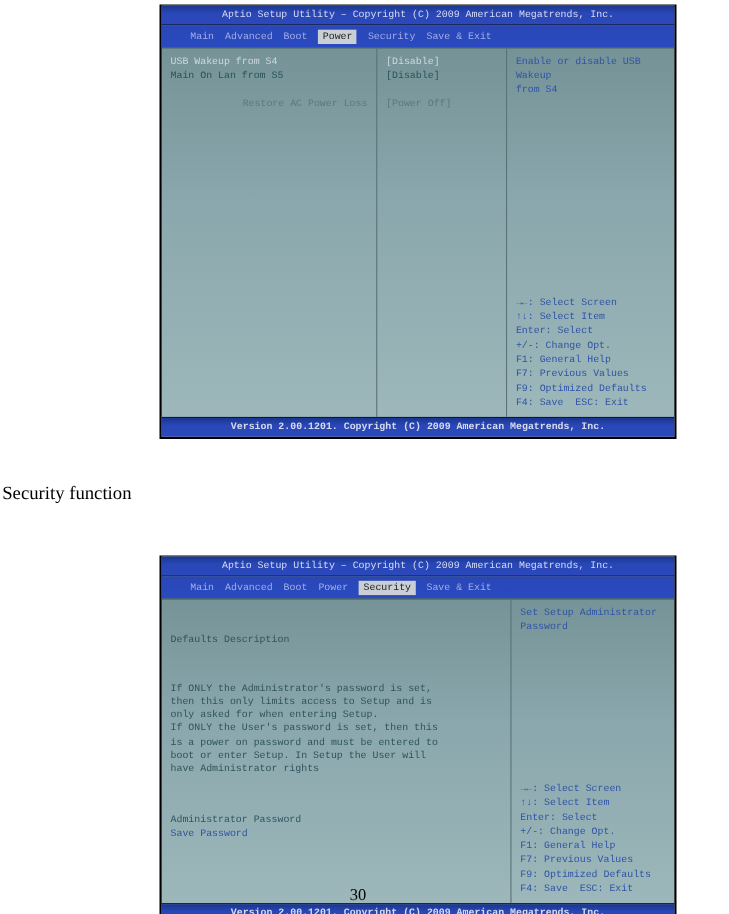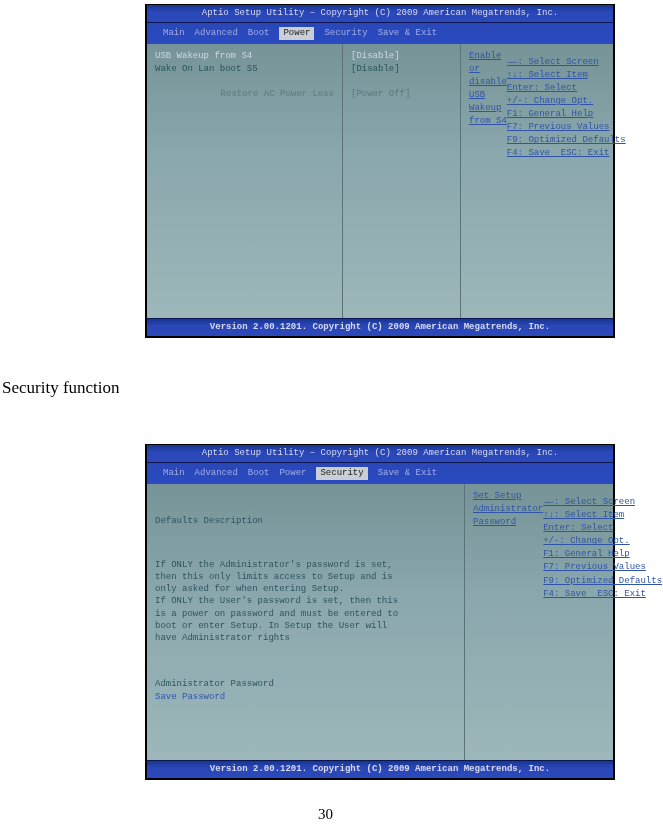--- a/index.html
+++ b/index.html
@@ -39,35 +39,35 @@
     font-size: 9px;
     padding: 2px 4px;
     white-space: nowrap;
     overflow: hidden;
   }
   .top-band { border-bottom: 1px solid #0c1450; }
   .bottom-band { border-top: 1px solid #0c1450; font-weight: bold; }
   .menu-bar {
     background: linear-gradient(180deg, #2947b7 0%, #2a4ac0 100%);
     color: #a3aee6;
-    padding: 4px 10px 3px 16px;
+    padding: 4px 10px 3px 26px;
     font-size: 9px;
     white-space: nowrap;
     display: flex;
     gap: 10px;
   }
   .menu-item {}
   .menu-item.sel {
     background: #c9cfd4;
     color: #222;
     padding: 0 4px;
   }
   .bios-body {
     display: flex;
-    height: 275px;
+    height: 336px;
     box-sizing: border-box;
     border-top: 1px solid #3a575a;
   }
   .bios-body.short { height: 277px; }
   .pane {
     padding: 6px 8px;
     box-sizing: border-box;
     position: relative;
   }
   .pane-left {
@@ -77,22 +77,21 @@
   }
   .pane-mid {
     width: 118px;
     border-right: 1px solid #5b7278;
     color: #26545b;
   }
   .pane-right {
     width: 152px;
     color: #2f54a6;
     display: flex;
-    flex-direction: row;
-    text-decoration: underline;
+    flex-direction: column;
   }
   .kv-row { white-space: pre; }
   .kv-sel { color: #cfd6e8; }
   .dim { color: #5a7a7e; }
   .help-top { flex: 1; color: #2f54a6; }
   .help-keys {
     color: #2f54a6;
     border-top: 0 solid rgba(0,0,0,0);
     padding-top: 6px;
   }
@@ -133,21 +132,21 @@
       <span class="menu-item">Main</span>
       <span class="menu-item">Advanced</span>
       <span class="menu-item">Boot</span>
       <span class="menu-item sel">Power</span>
       <span class="menu-item">Security</span>
       <span class="menu-item">Save &amp; Exit</span>
     </div>
     <div class="bios-body">
       <div class="pane pane-left">
         <div class="kv-row kv-sel">USB Wakeup from S4</div>
-        <div class="kv-row">Wake On Lan boot S5</div>
+        <div class="kv-row">Main On Lan from S5</div>
         <div class="kv-row dim">Restore AC Power Loss</div>
       </div>
       <div class="pane pane-mid">
         <div class="kv-row kv-sel">[Disable]</div>
         <div class="kv-row">[Disable]</div>
         <div class="kv-row dim">[Power Off]</div>
       </div>
       <div class="pane pane-right">
         <div class="help-top" style="white-space:pre-line;">Enable or disable USB Wakeup
 from S4</div>

